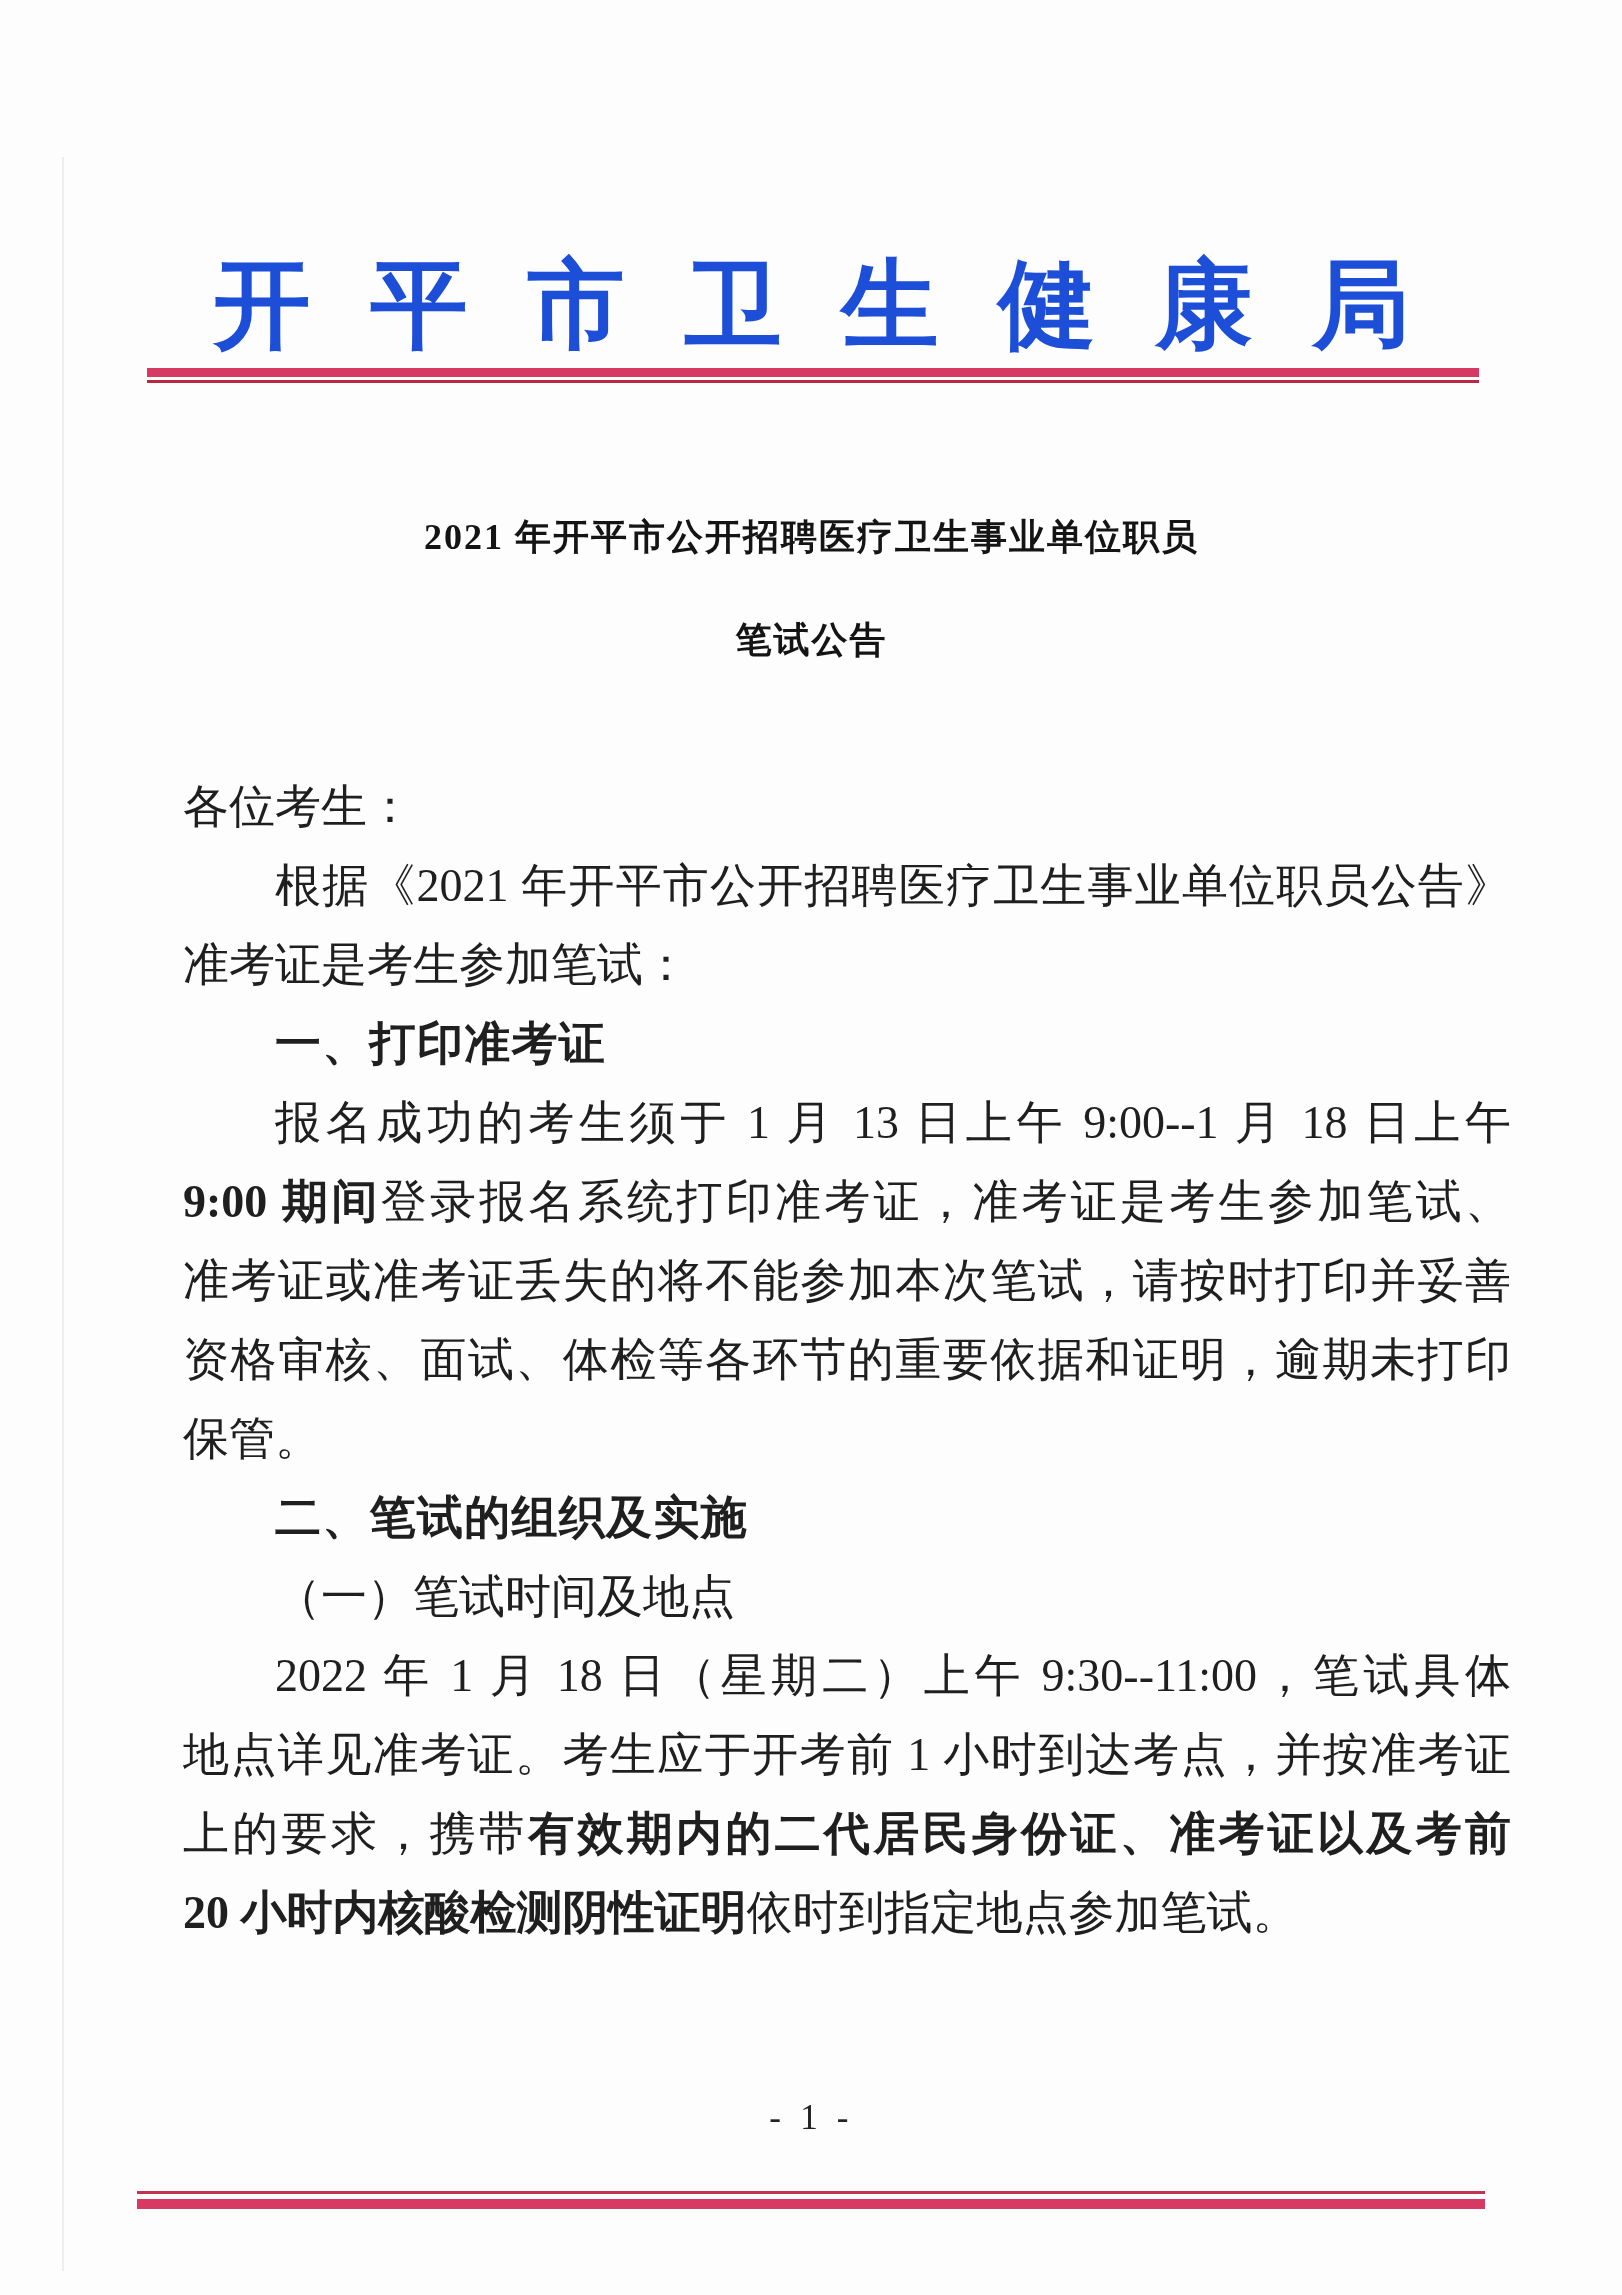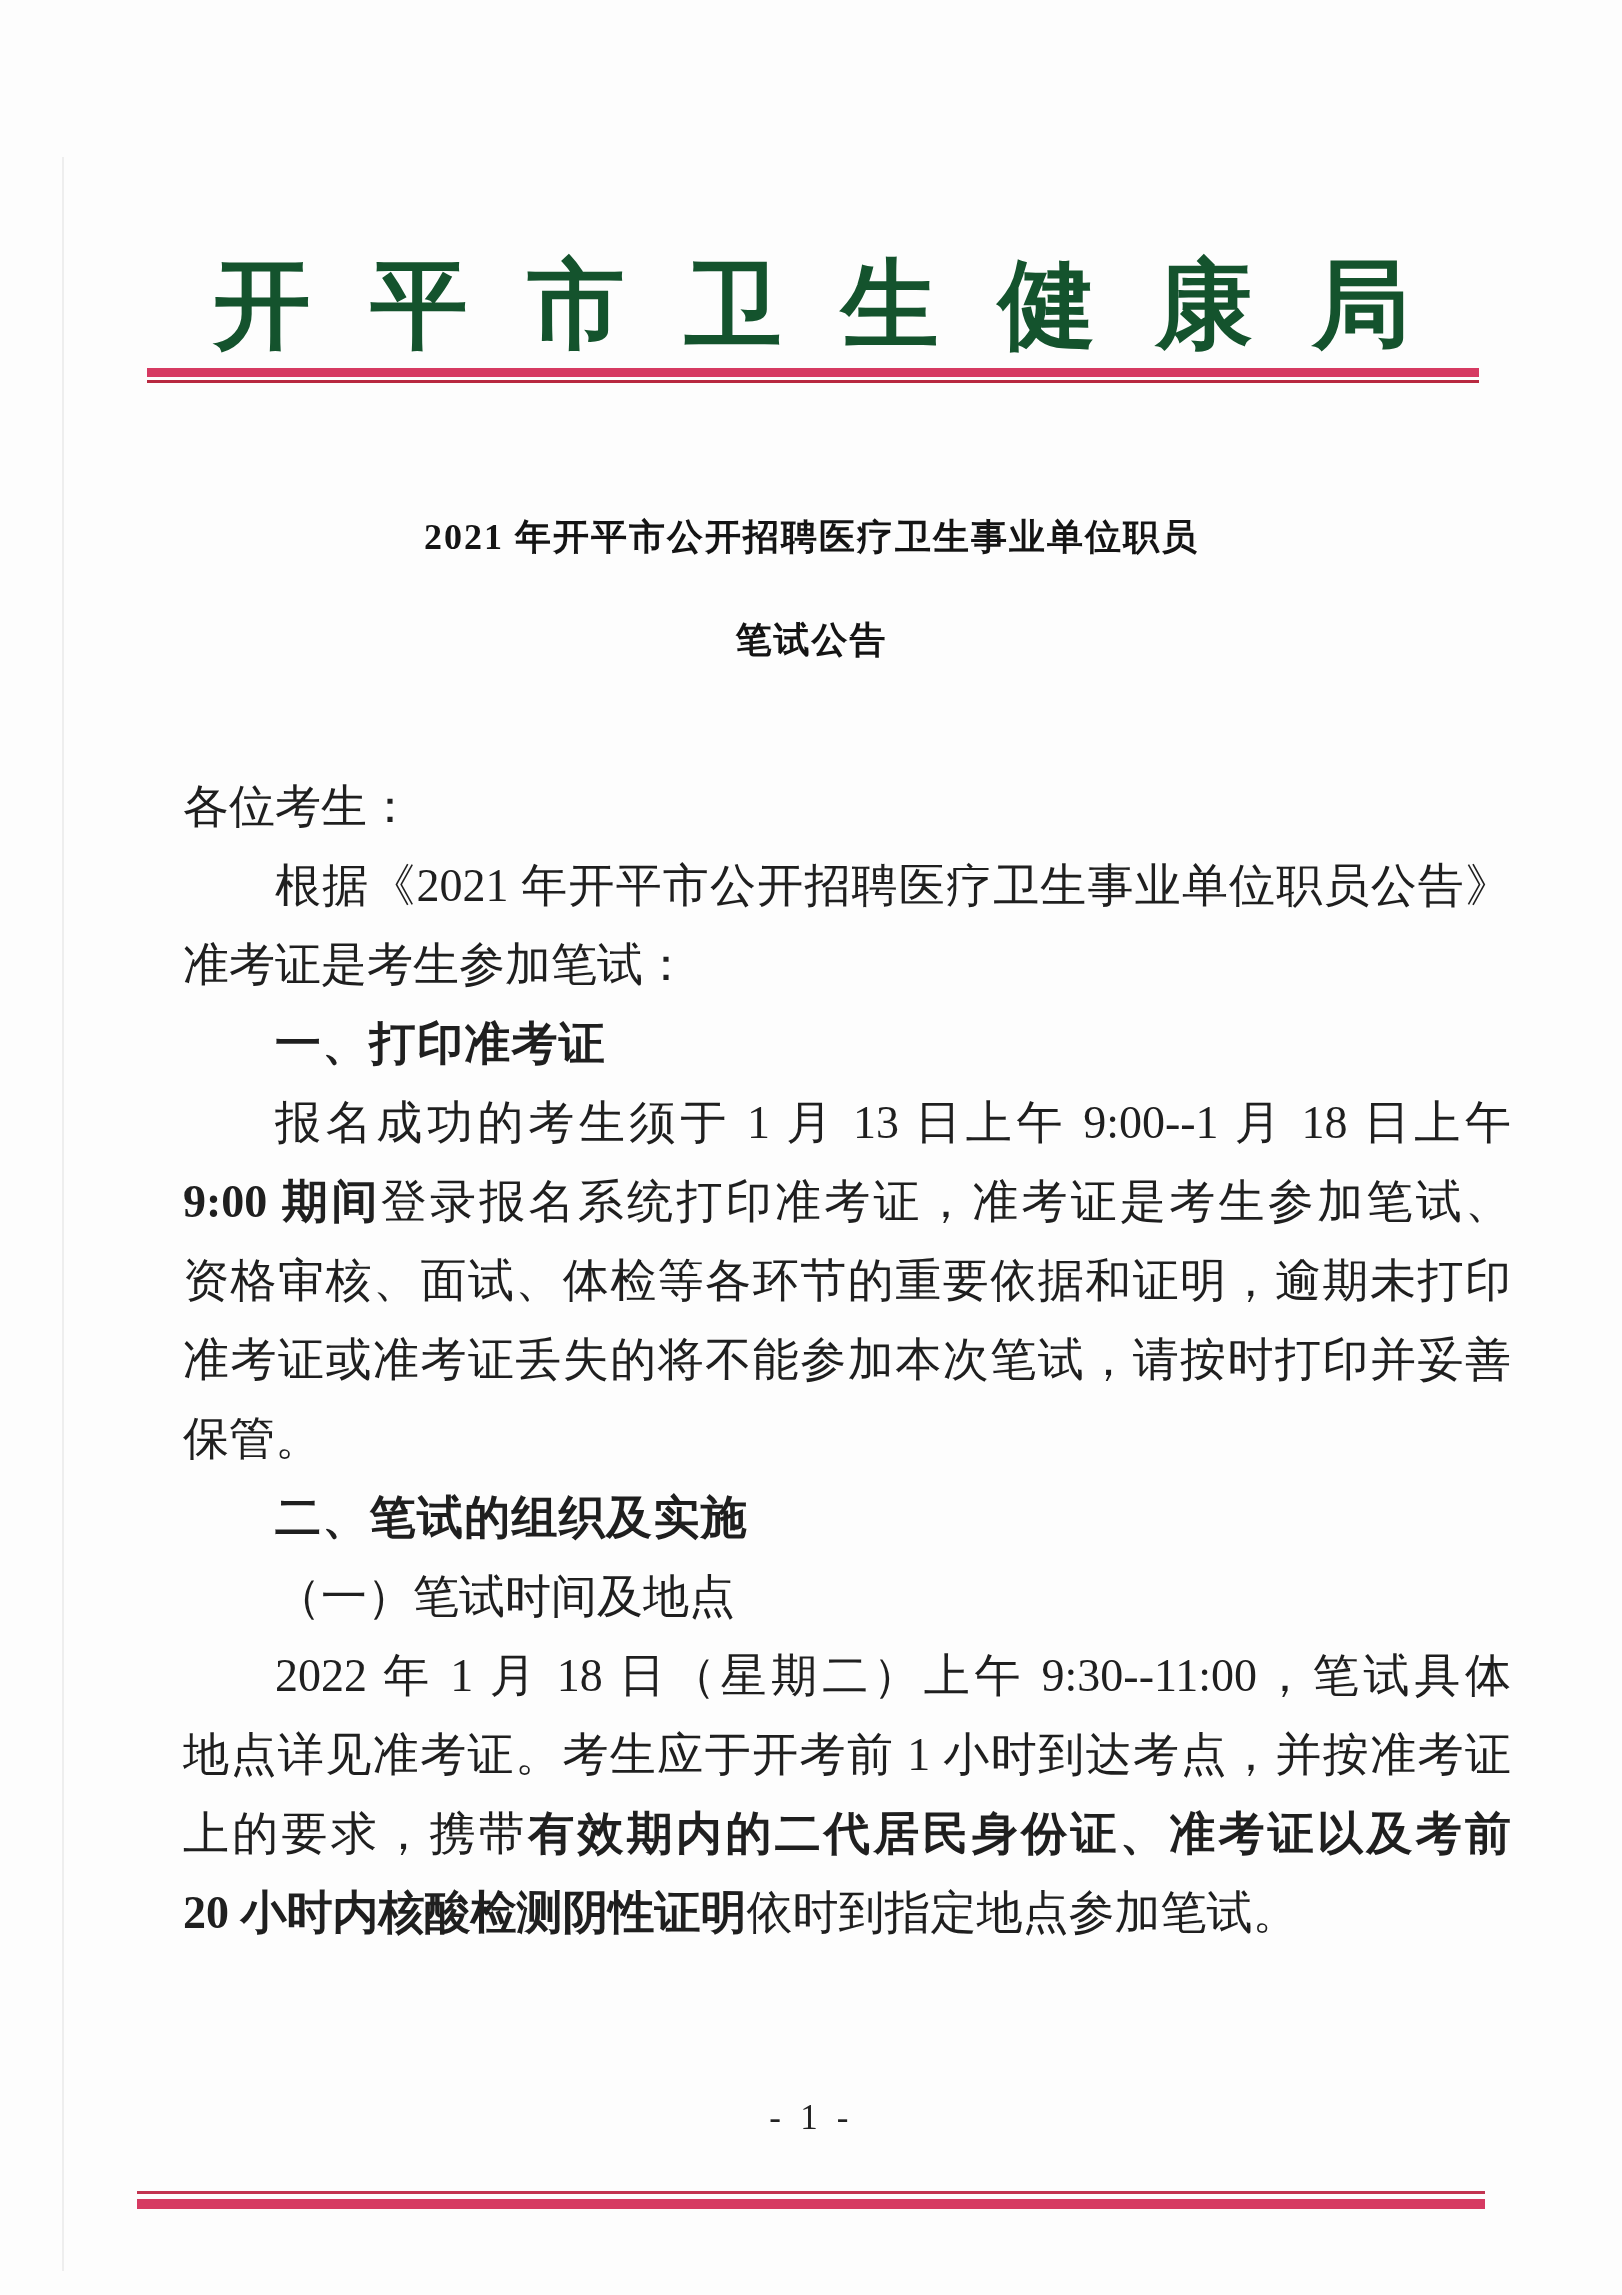--- a/index.html
+++ b/index.html
@@ -22,21 +22,21 @@
   .agency {
     position: absolute;
     top: 241px; left: 0;
     width: 100%;
     box-sizing: border-box;
     text-align: center;
     font-size: 97px;
     font-weight: 700;
     letter-spacing: 60px;
     padding-left: 60px;
-    color: #14532d;
+    color: #1d4ed8;
     white-space: nowrap;
   }
   .rule { position: absolute; left: 147px; width: 1332px; }
   .rule-hdr-thick { top: 368px; height: 8.5px; background: #d63a62; }
   .rule-hdr-thin  { top: 380px; height: 3.3px;  background: #b82940; }
   .doc-title {
     position: absolute;
     top: 486px; left: 0;
     width: 100%;
     text-align: center;
@@ -97,22 +97,22 @@
 
     <div class="line">各位考生：</div>
 
     <div class="line fill indent">根据《2021 年开平市公开招聘医疗卫生事业单位职员公告》</div>
     <div class="line">准考证是考生参加笔试：</div>
 
     <div class="line indent heading">一、打印准考证</div>
 
     <div class="line fill indent">报名成功的考生须于 1 月 13 日上午 9:00--1 月 18 日上午</div>
     <div class="line fill"><span class="em">9:00 期间</span><span>登录报名系统打印准考证，准考证是考生参加笔试、</span></div>
+    <div class="line fill">准考证或准考证丢失的将不能参加本次笔试，请按时打印并妥善</div>
     <div class="line fill">资格审核、面试、体检等各环节的重要依据和证明，逾期未打印</div>
-    <div class="line fill">准考证或准考证丢失的将不能参加本次笔试，请按时打印并妥善</div>
     <div class="line">保管。</div>
 
     <div class="line indent heading">二、笔试的组织及实施</div>
     <div class="line indent">（一）笔试时间及地点</div>
 
     <div class="line fill indent">2022 年 1 月 18 日（星期二）上午 9:30--11:00，笔试具体</div>
     <div class="line fill">地点详见准考证。考生应于开考前 1 小时到达考点，并按准考证</div>
     <div class="line fill"><span>上的要求，携带</span><span class="em">有效期内的二代居民身份证、准考证以及考前</span></div>
     <div class="line"><span class="em">20 小时内核酸检测阴性证明</span><span>依时到指定地点参加笔试。</span></div>
 

